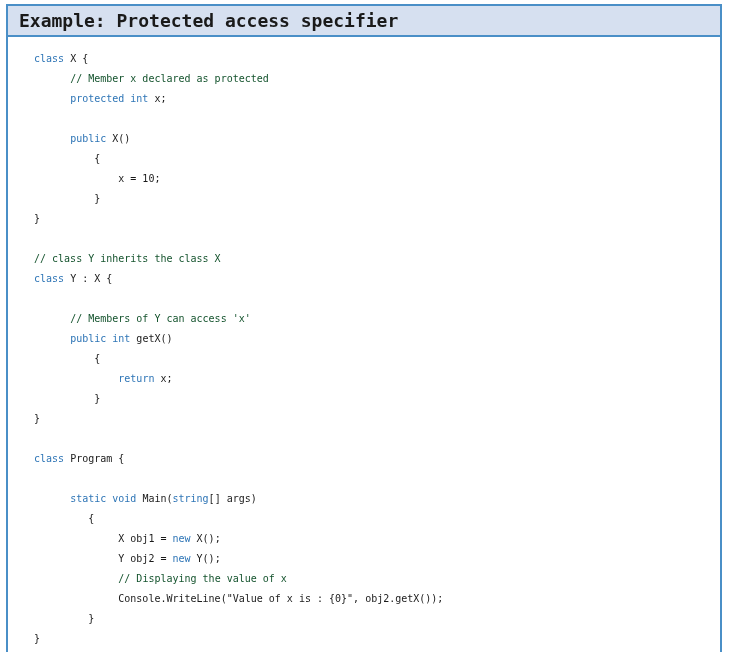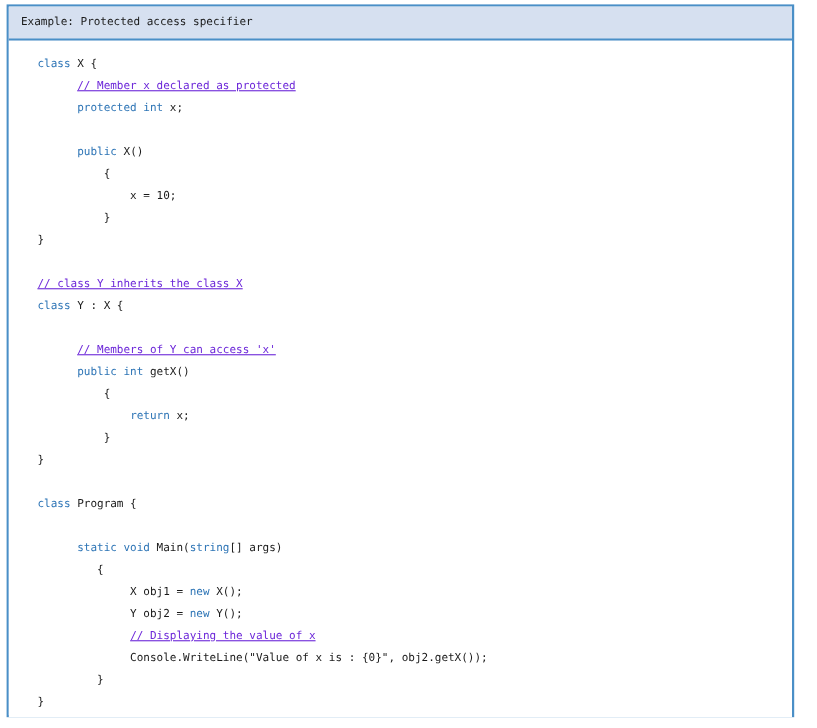--- a/index.html
+++ b/index.html
@@ -30,24 +30,25 @@
     border-bottom: 2px solid #4a8fc7;
     height: 31px;
     box-sizing: border-box;
     display: flex;
     align-items: center;
     padding-left: 11px;
   }
 
   .example-title {
     font-family: "DejaVu Sans Mono", monospace;
-    font-size: 10px;
+    font-size: 18px;
     color: #1a1a1a;
     letter-spacing: 0px;
     white-space: pre;
+    font-weight: bold;
   }
 
   .code-area {
     background: #ffffff;
     padding: 12px 0 0 0;
     box-sizing: border-box;
     height: 615px;
     overflow: hidden;
   }
 
@@ -60,21 +61,21 @@
     white-space: pre;
     color: #1a1a1a;
   }
 
   .code-line {
     white-space: pre;
     min-height: 20px;
   }
 
   .kw   { color: #2e75b6; }
-  .cmt  { color: #6d28d9; text-decoration: underline; }
+  .cmt  { color: #14532d; }
   .pln  { color: #1a1a1a; }
 </style>
 </head>
 <body>
 
 <div class="example-box">
 
   <div class="example-header">
     <span class="example-title">Example: Protected access specifier</span>
   </div>

